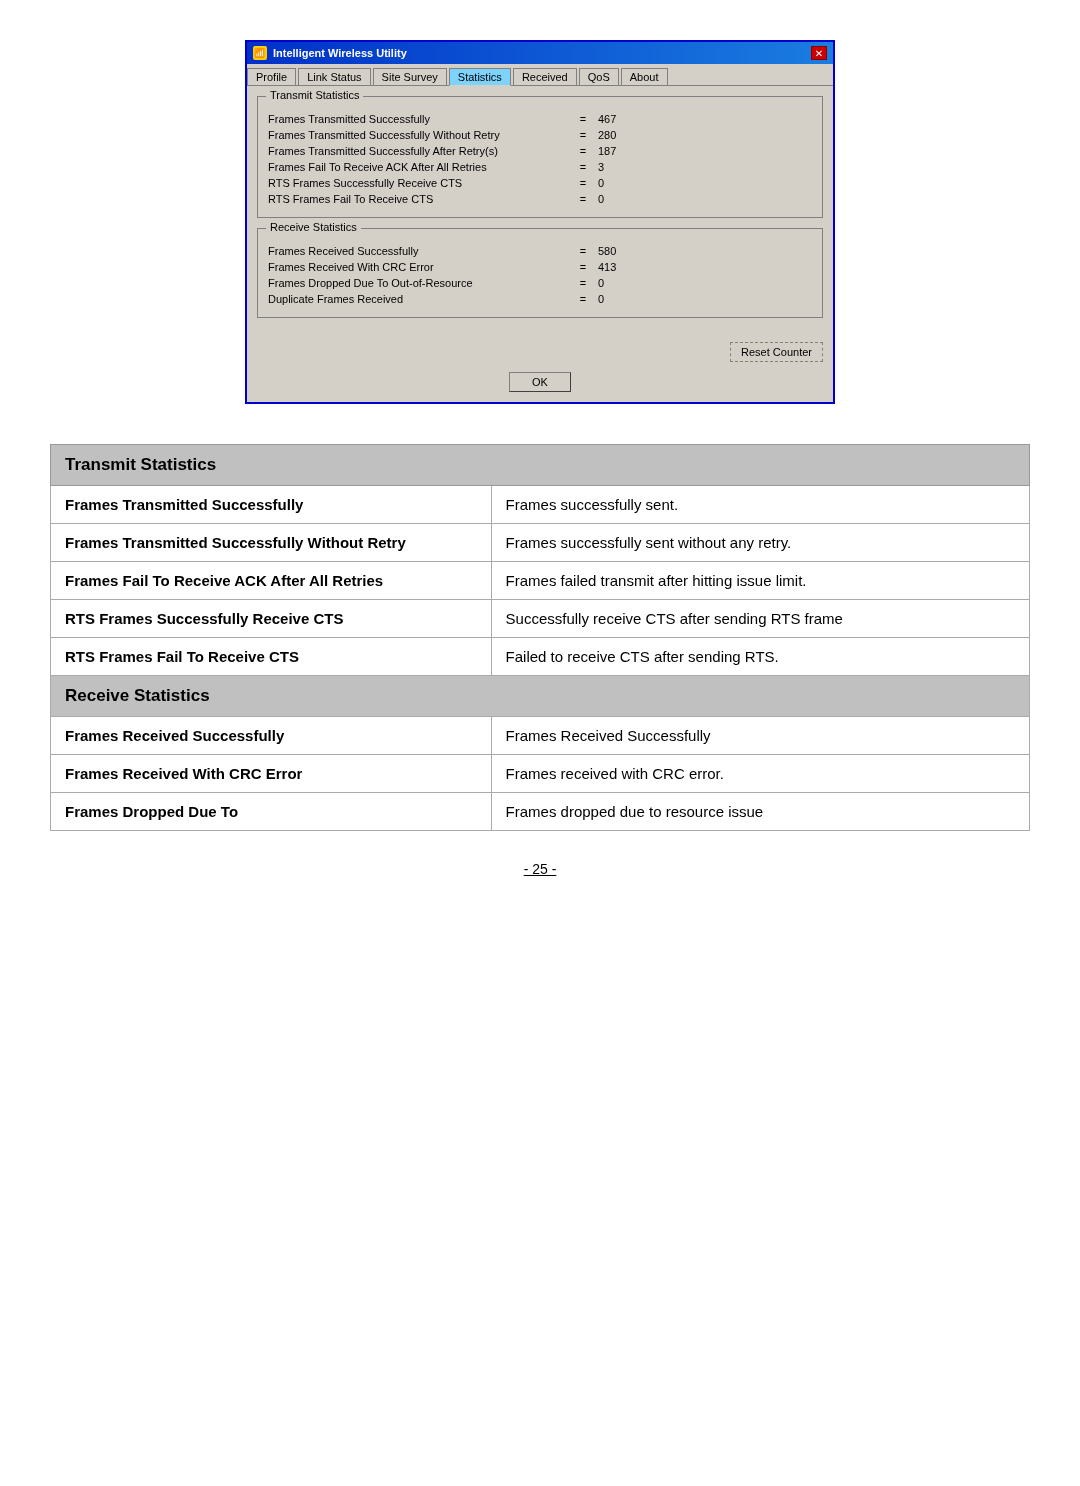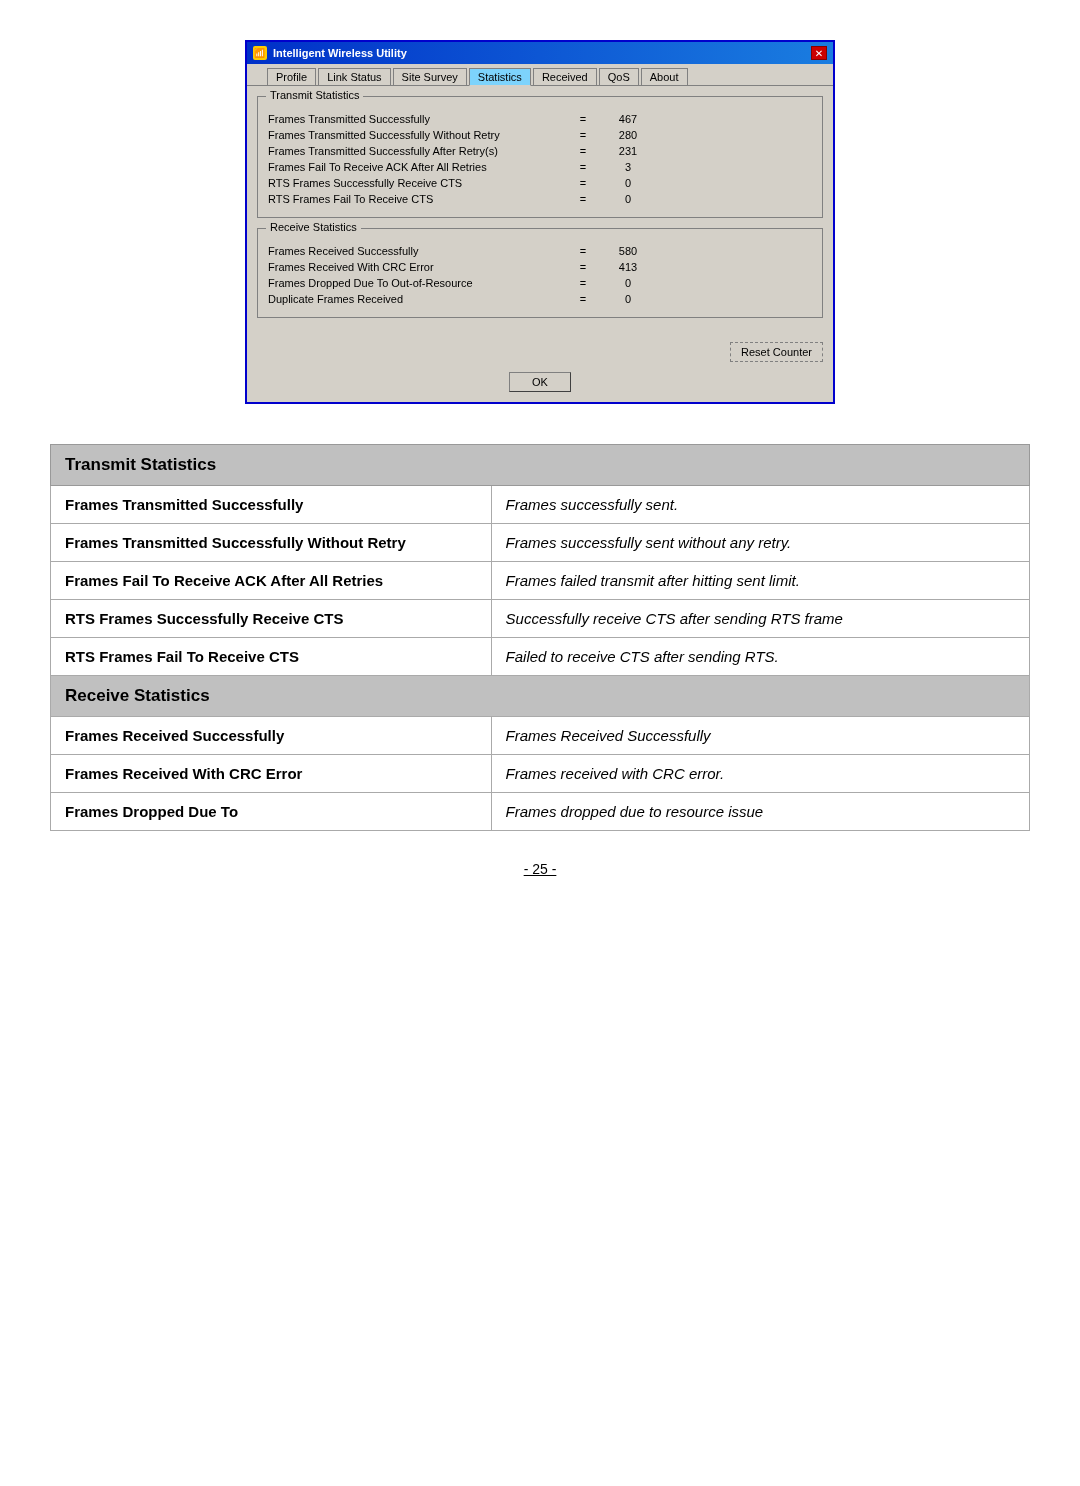--- a/index.html
+++ b/index.html
@@ -51,21 +51,21 @@
       border: 1px solid #880000;
       color: white;
       width: 16px; height: 14px;
       font-size: 10px;
       display: flex; align-items: center; justify-content: center;
       cursor: pointer;
     }
     .tab-bar {
       background: #d4d0c8;
       border-bottom: 1px solid #808080;
-      padding: 4px 20px 0;
+      padding: 4px 0 0;
       display: flex;
       gap: 2px;
     }
     .tab {
       padding: 2px 8px;
       border: 1px solid #808080;
       border-bottom: none;
       background: #d4d0c8;
       cursor: pointer;
       font-size: 11px;
@@ -104,21 +104,21 @@
       font-size: 11px;
       font-family: Tahoma, sans-serif;
     }
     .stat-eq {
       width: 30px;
       text-align: center;
       font-size: 11px;
     }
     .stat-val {
       width: 60px;
-      text-align: center;
+      text-align: left;
       font-size: 11px;
       font-family: Tahoma, sans-serif;
     }
     .window-footer {
       display: flex;
       justify-content: flex-end;
       gap: 6px;
       padding: 4px 10px 10px;
       align-items: flex-start;
     }
@@ -170,21 +170,20 @@
       font-weight: bold;
       font-size: 17px;
       padding: 10px 14px;
     }
     td.col-left {
       width: 45%;
       font-weight: bold;
     }
     td.col-right {
       width: 55%;
-      font-style: italic;
     }
 
     
     .page-number {
       margin-top: 30px;
       font-size: 14px;
       font-family: Arial, sans-serif;
       text-decoration: underline;
     }
   </style>
@@ -222,21 +221,21 @@
     <span class="stat-val">467</span>
   </div>
           <div class="stat-row">
     <span class="stat-name">Frames Transmitted Successfully  Without Retry</span>
     <span class="stat-eq">=</span>
     <span class="stat-val">280</span>
   </div>
           <div class="stat-row">
     <span class="stat-name">Frames Transmitted Successfully After Retry(s)</span>
     <span class="stat-eq">=</span>
-    <span class="stat-val">231</span>
+    <span class="stat-val">187</span>
   </div>
           <div class="stat-row">
     <span class="stat-name">Frames Fail To Receive ACK After All Retries</span>
     <span class="stat-eq">=</span>
     <span class="stat-val">3</span>
   </div>
           <div class="stat-row">
     <span class="stat-name">RTS Frames Successfully Receive CTS</span>
     <span class="stat-eq">=</span>
     <span class="stat-val">0</span>
@@ -296,21 +295,21 @@
         <tr>
     <td class="col-left">Frames Transmitted Successfully</td>
     <td class="col-right">Frames successfully sent.</td>
   </tr>
         <tr>
     <td class="col-left">Frames Transmitted Successfully Without Retry</td>
     <td class="col-right">Frames successfully sent without any retry.</td>
   </tr>
         <tr>
     <td class="col-left">Frames Fail To Receive ACK After All Retries</td>
-    <td class="col-right">Frames failed transmit after hitting sent limit.</td>
+    <td class="col-right">Frames failed transmit after hitting issue limit.</td>
   </tr>
         <tr>
     <td class="col-left">RTS Frames Successfully Receive CTS</td>
     <td class="col-right">Successfully receive CTS after sending RTS frame</td>
   </tr>
         <tr>
     <td class="col-left">RTS Frames Fail To Receive CTS</td>
     <td class="col-right">Failed to receive CTS after sending RTS.</td>
   </tr>
       </tbody>

